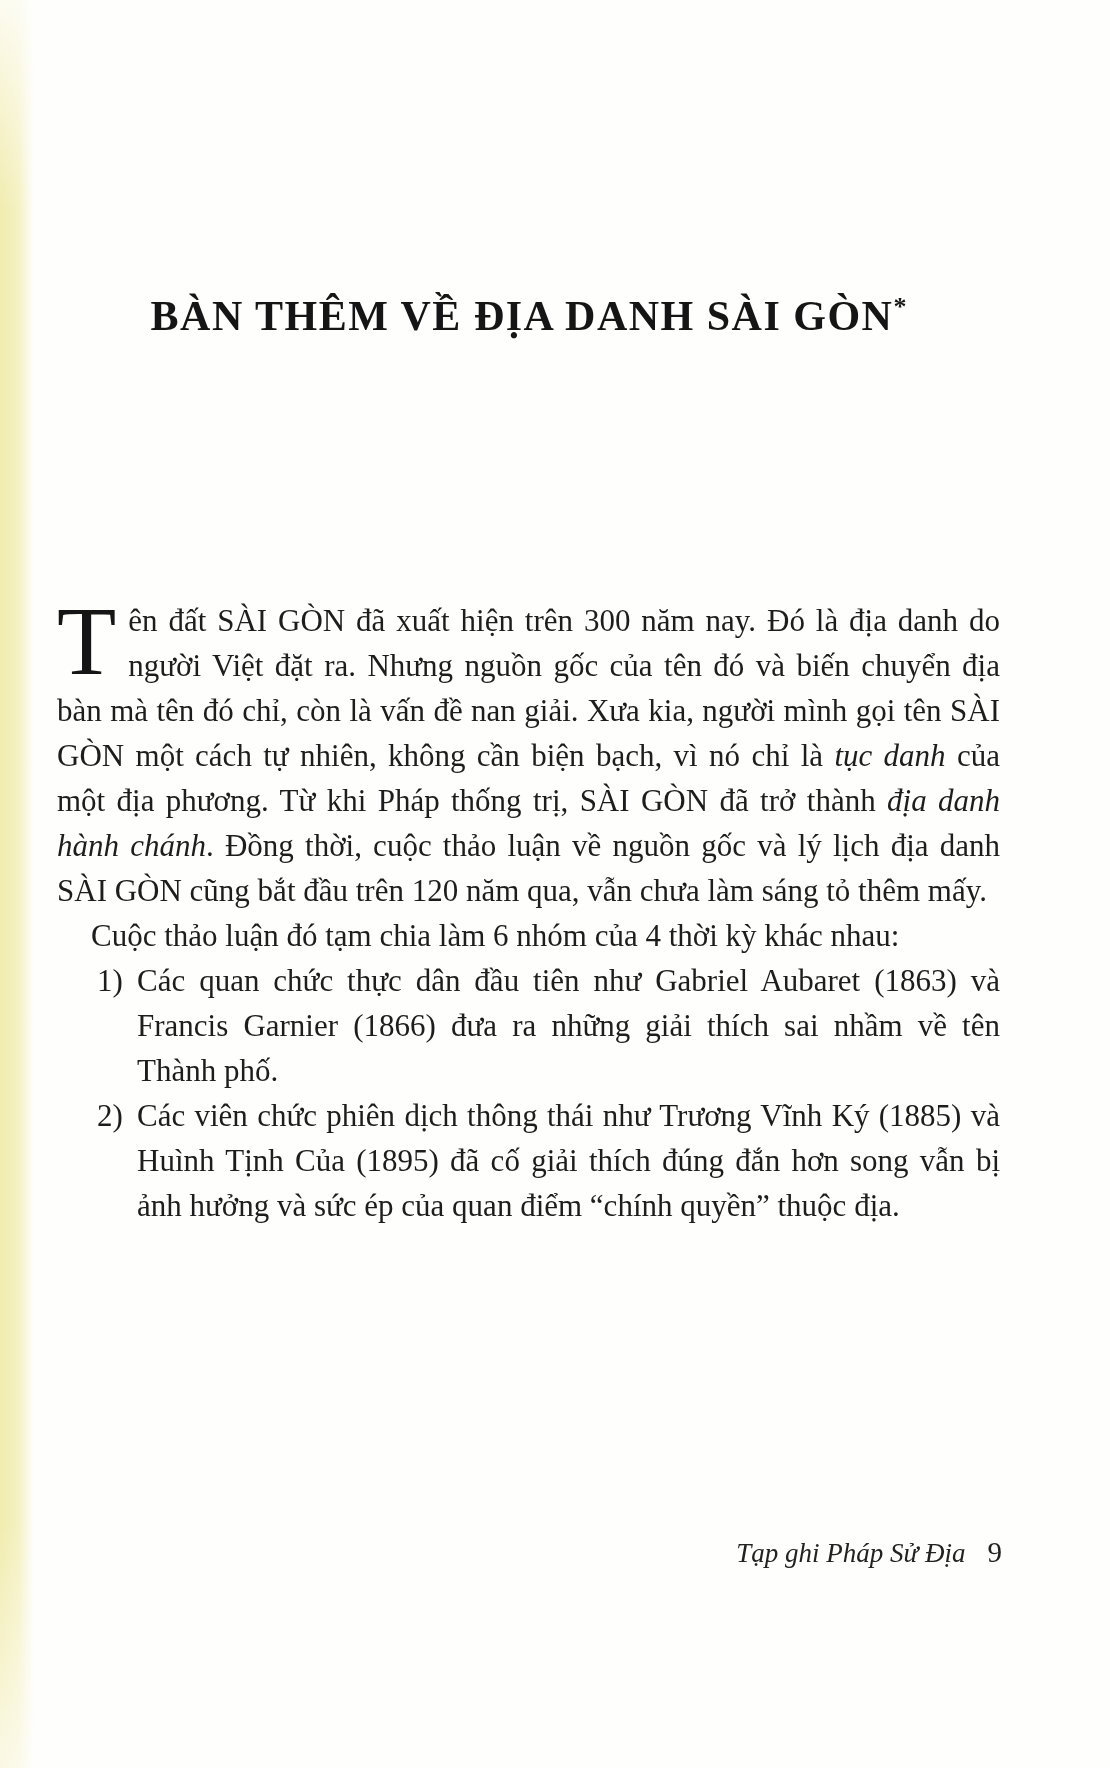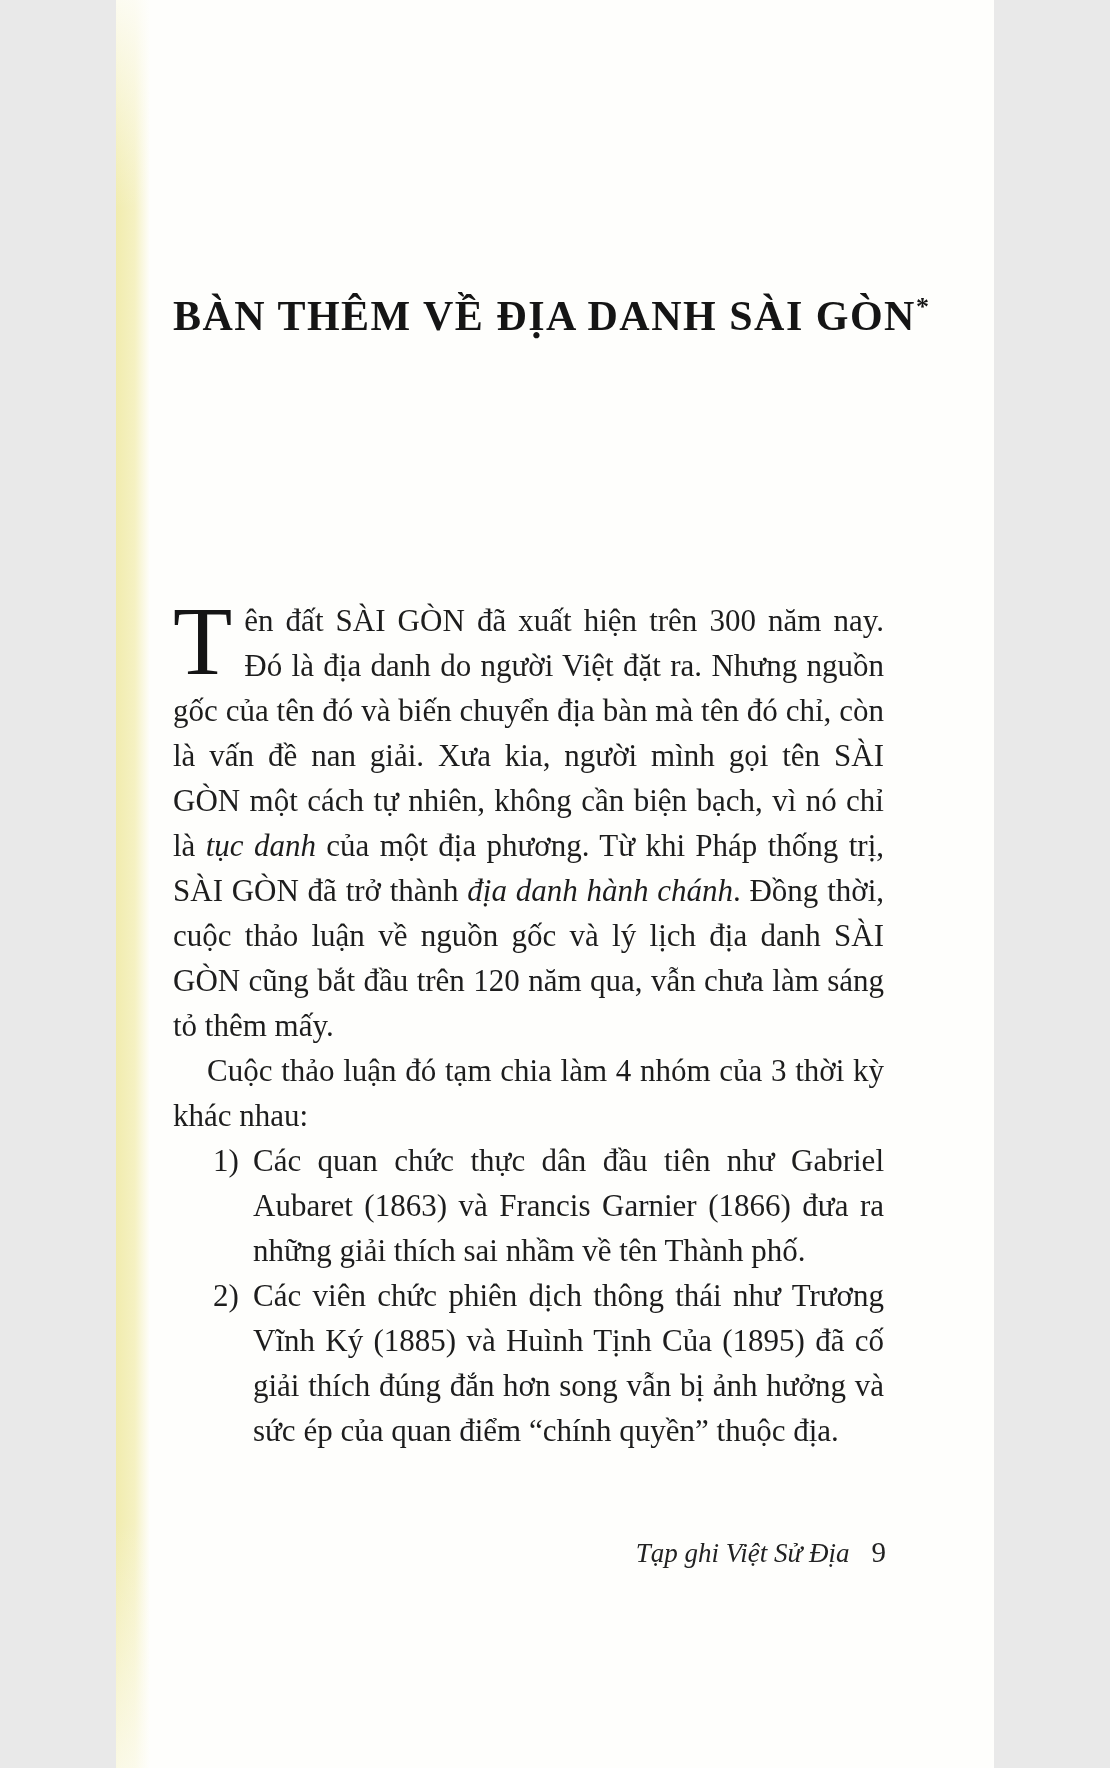--- a/index.html
+++ b/index.html
@@ -2,21 +2,21 @@
 <html><head>
 <meta charset="utf-8">
 <style>
   html, body {
     margin: 0;
     padding: 0;
     background: #e9e9e9;
   }
   .page {
     position: relative;
-    width: 878px;
+    width: 1110px;
     height: 1768px;
     margin: 0 auto;
     background: #fefefc;
     overflow: hidden;
     font-family: "Liberation Serif", serif;
     color: #1d1d1d;
   }
   .edge-strip {
     position: absolute;
     left: 0;
@@ -110,35 +110,35 @@
 
   <div class="edge-strip"></div>
   <div class="edge-strip-fade"></div>
 
   <div class="title-block"><span>BÀN THÊM VỀ ĐỊA DANH SÀI GÒN</span><span class="title-asterisk">*</span></div>
 
   <div class="body-block">
 
     <p class="para"><span class="drop-cap">T</span><span><span>ên đất SÀI GÒN đã xuất hiện trên 300 năm nay. Đó là địa danh do người Việt đặt ra. Nhưng nguồn gốc của tên đó và biến chuyển địa bàn mà tên đó chỉ, còn là vấn đề nan giải. Xưa kia, người mình gọi tên SÀI GÒN một cách tự nhiên, không cần biện bạch, vì nó chỉ là </span><i>tục danh</i><span> của một địa phương. Từ khi Pháp thống trị, SÀI GÒN đã trở thành </span><i>địa danh hành chánh</i><span>. Đồng thời, cuộc thảo luận về nguồn gốc và lý lịch địa danh SÀI GÒN cũng bắt đầu trên 120 năm qua, vẫn chưa làm sáng tỏ thêm mấy.</span></span></p>
 
-    <p class="para indented">Cuộc thảo luận đó tạm chia làm 4 nhóm của 3 thời kỳ khác nhau:</p>
+    <p class="para indented">Cuộc thảo luận đó tạm chia làm 6 nhóm của 4 thời kỳ khác nhau:</p>
 
     <div class="numbered-list">
 
       <div class="list-item">
         <span class="list-number">1)</span>
         <span>Các quan chức thực dân đầu tiên như Gabriel Aubaret (1863) và Francis Garnier (1866) đưa ra những giải thích sai nhầm về tên Thành phố.</span>
       </div>
 
       <div class="list-item">
         <span class="list-number">2)</span>
         <span>Các viên chức phiên dịch thông thái như Trương Vĩnh Ký (1885) và Huình Tịnh Của (1895) đã cố giải thích đúng đắn hơn song vẫn bị ảnh hưởng và sức ép của quan điểm “chính quyền” thuộc địa.</span>
       </div>
 
     </div>
 
   </div>
 
   <div class="footer-block">
-    <span class="journal-title">Tạp ghi Việt Sử Địa</span><span class="page-number">9</span>
+    <span class="journal-title">Tạp ghi Pháp Sử Địa</span><span class="page-number">9</span>
   </div>
 
 </div>
 
 </body></html>

